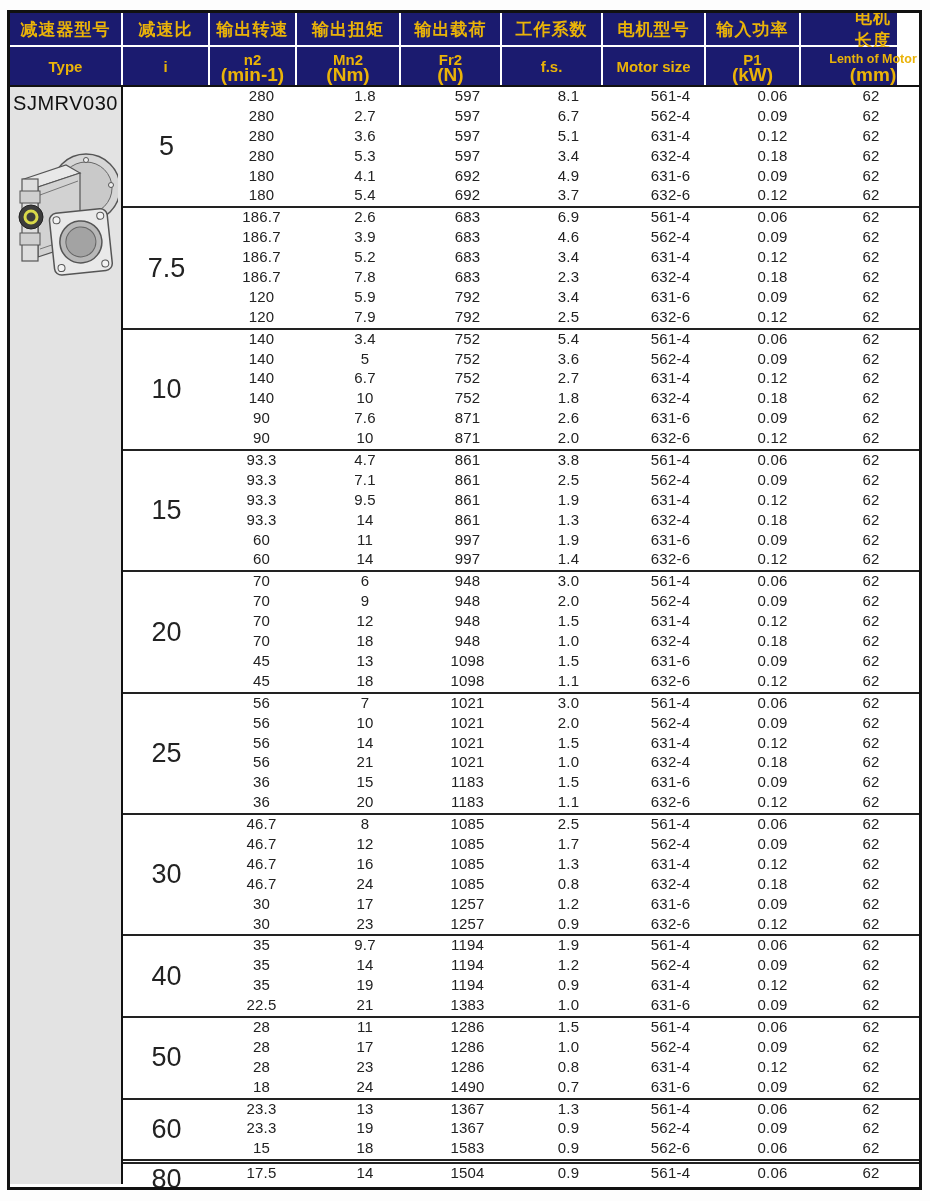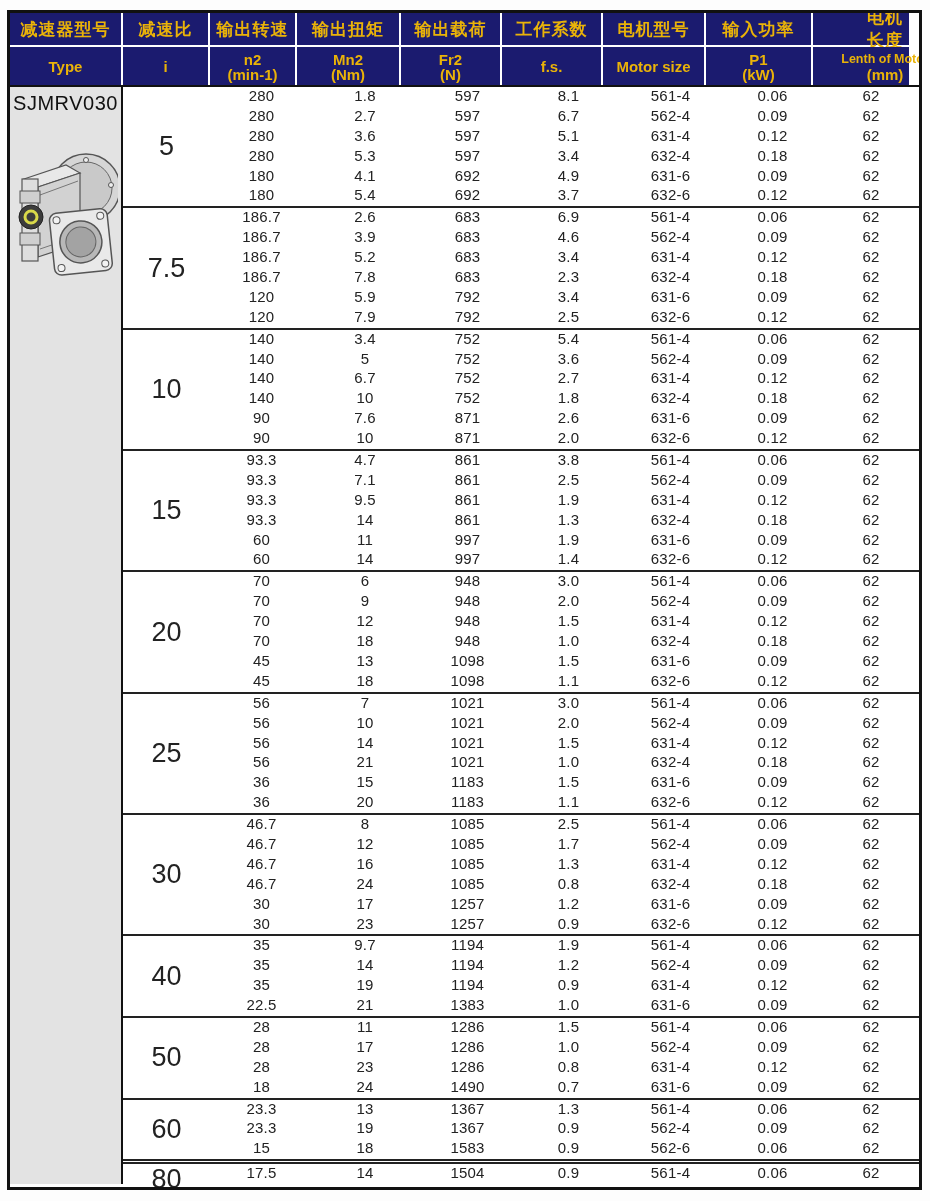--- a/index.html
+++ b/index.html
@@ -25,24 +25,24 @@
     background:#1b1b6f;color:#eab308;
     display:flex;flex-direction:column;align-items:center;justify-content:center;
     box-sizing:border-box;text-align:center;
     border-right:2px solid #fff;
   }
   .hrow .hcell:last-child{border-right:none;}
   .hrow-zh .hcell{height:34px;border-bottom:2px solid #fff;font-size:17px;font-weight:bold;letter-spacing:1px;}
   .hrow-en .hcell{height:38px;font-weight:bold;}
   .en{font-size:15px;line-height:17px;white-space:nowrap;}
   .en.squeeze{font-size:12.5px;}
-  .sub{font-size:15px;line-height:14px;white-space:nowrap;}
+  .sub{font-size:19px;line-height:14px;white-space:nowrap;}
   .sub:empty{display:none;}
   .w1{width:113px;} .w2{width:87px;} .w3{width:87px;} .w4{width:104px;}
-  .w5{width:101px;} .w6{width:101px;} .w7{width:103px;} .w8{width:107px;}
+  .w5{width:101px;} .w6{width:101px;} .w7{width:103px;} .w8{width:95px;}
   .w9{width:96px;padding-left:48px;}
   
   .tbody{display:flex;height:1097px;}
   .model-col{
     width:113px;box-sizing:border-box;
     background:#e3e3e3;border-right:2px solid #111;
     display:flex;flex-direction:column;align-items:center;
   }
   .model-name{
     font-size:20px;font-weight:normal;color:#111;

